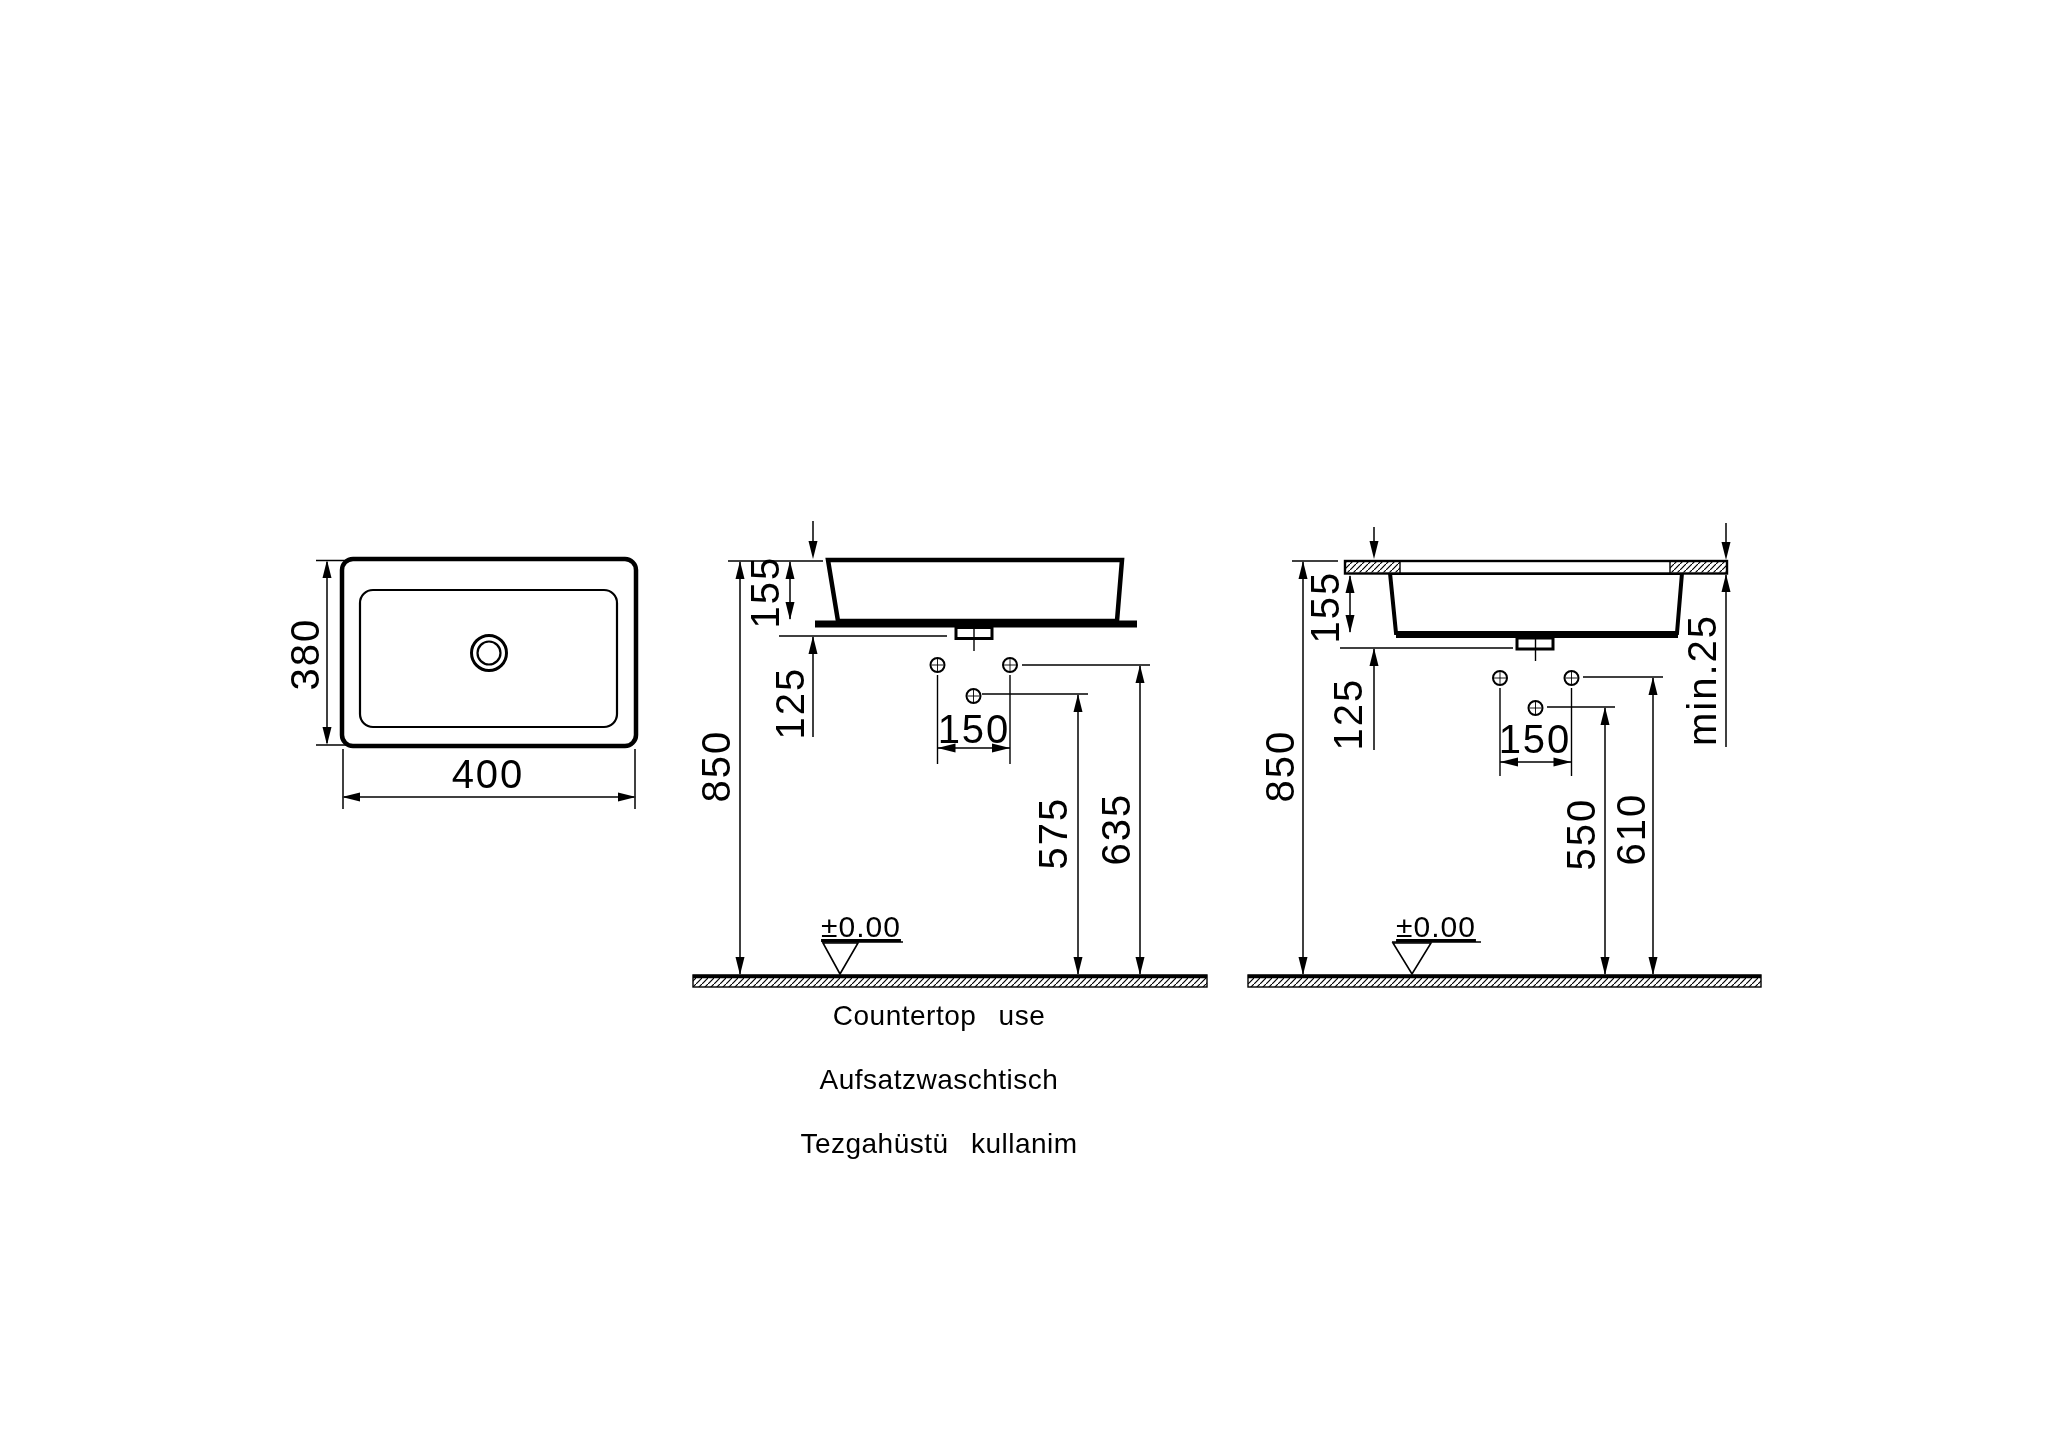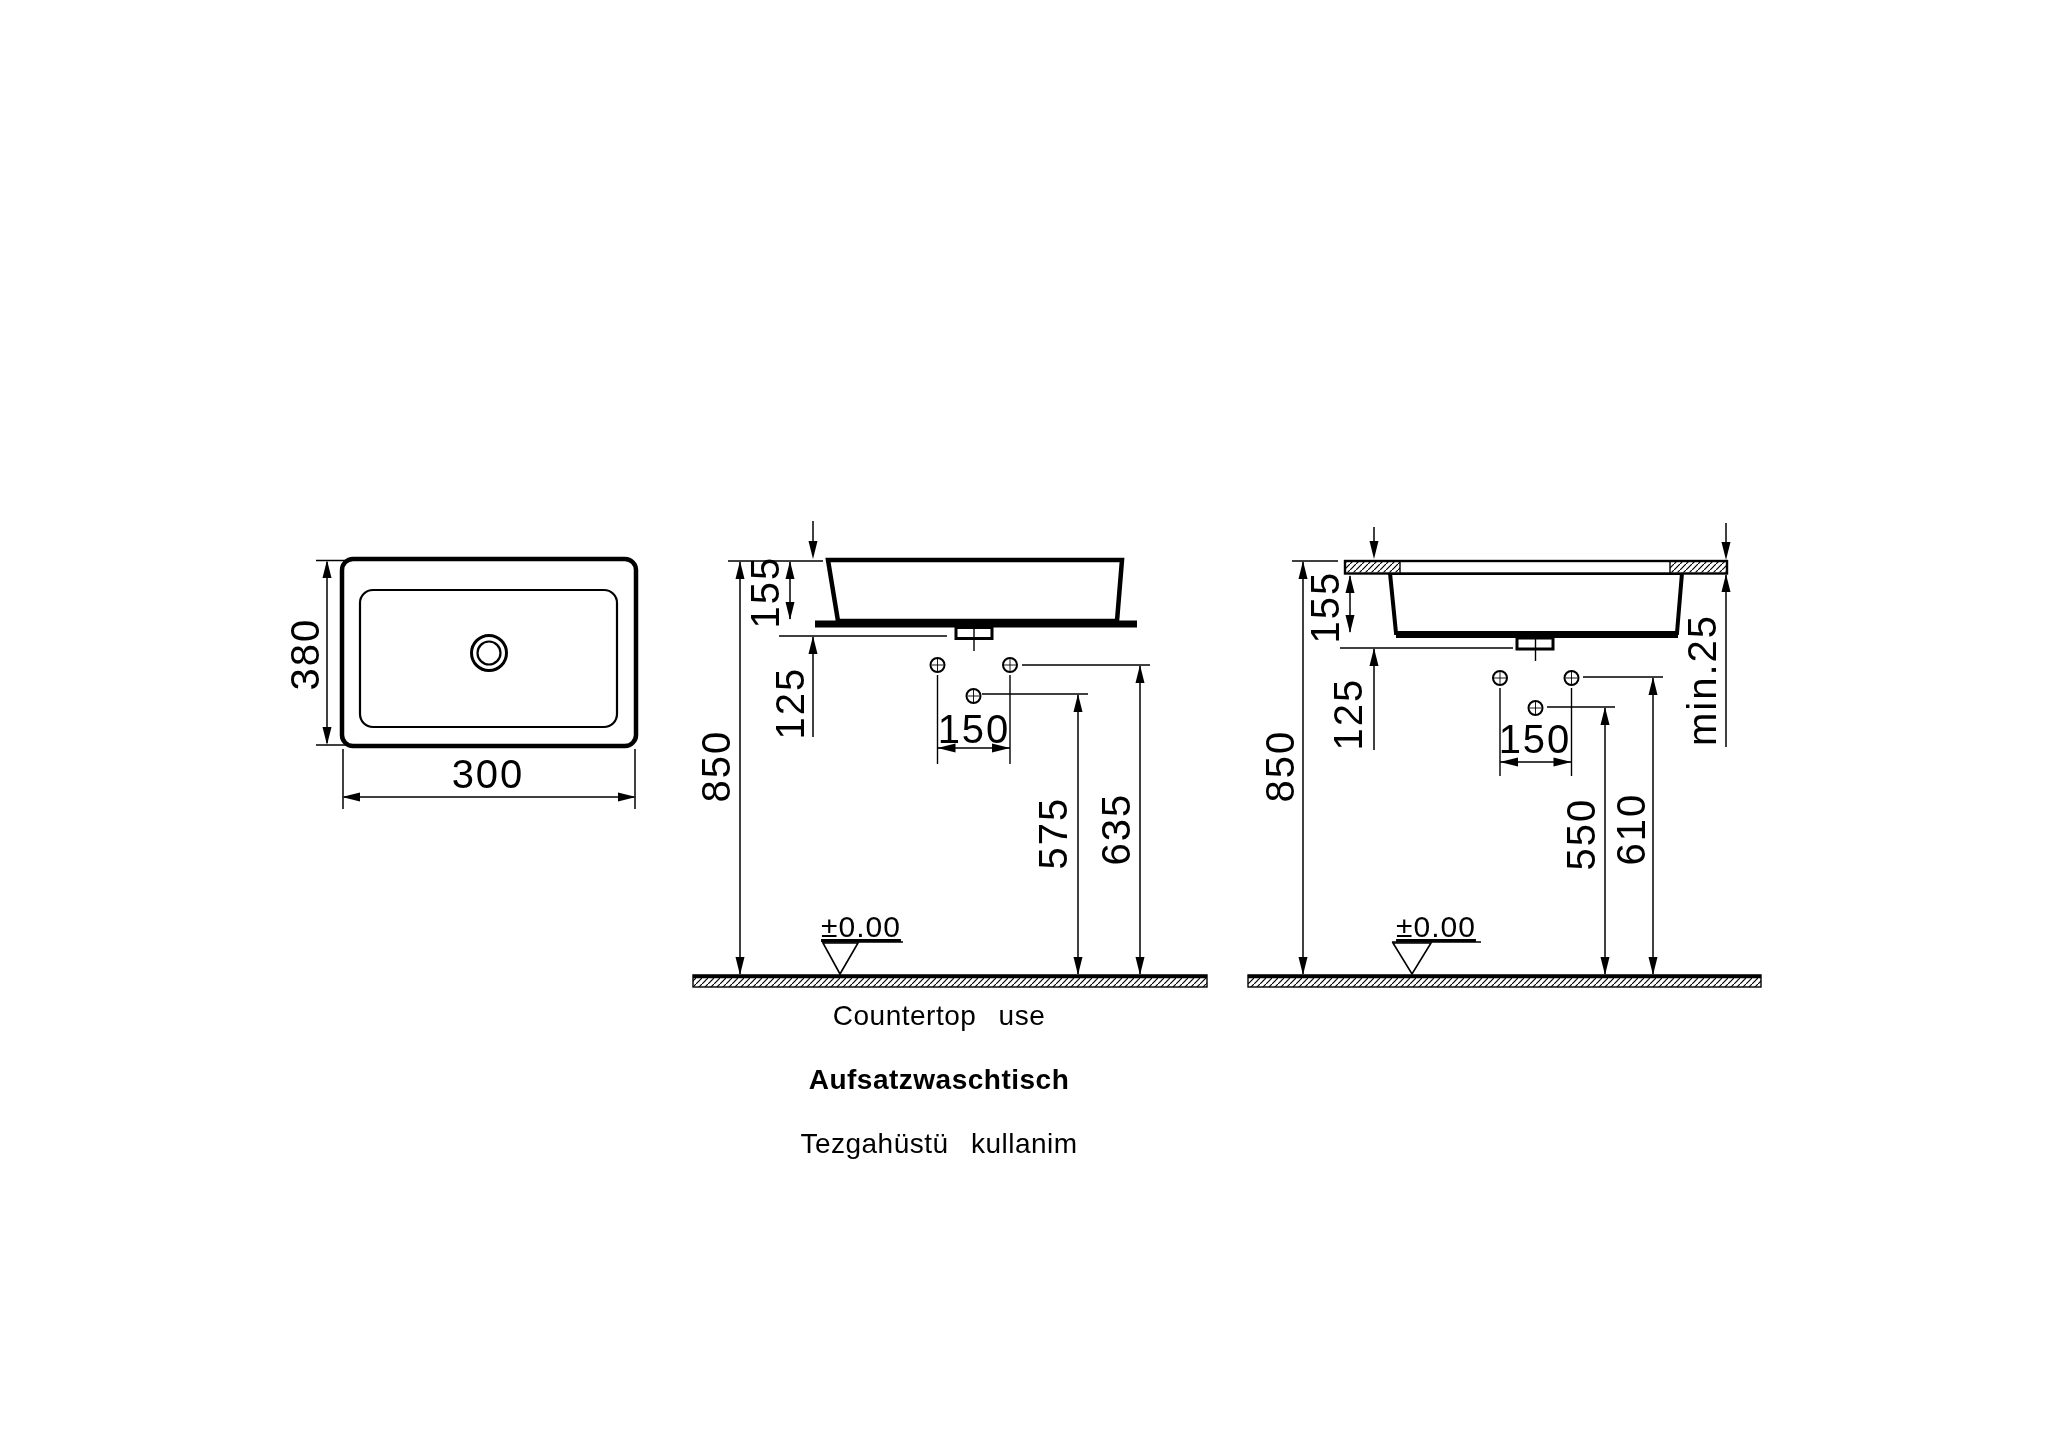--- a/index.html
+++ b/index.html
@@ -193,36 +193,36 @@
 
       <rect x="1248" y="975" width="513" height="12" fill="url(#hatch)" stroke-width="1.4"></rect>
       <line x1="1248" y1="976.5" x2="1761" y2="976.5" stroke-width="3.5"></line>
 
       <line x1="1392" y1="942" x2="1481" y2="942" stroke-width="1.6"></line>
       <polygon points="1393,943 1431,943 1412,974" fill="#fff" stroke="#000" stroke-width="1.6"></polygon>
     </g>
   </svg>
 
   <div class="lbl dim rot" style="left:305px;top:654px;">380</div>
-  <div class="lbl dim" style="left:488px;top:774px;">300</div>
+  <div class="lbl dim" style="left:488px;top:774px;">400</div>
 
   <div class="lbl dim rot" style="left:765px;top:592px;">155</div>
   <div class="lbl dim rot" style="left:790px;top:703px;">125</div>
   <div class="lbl dim rot" style="left:716px;top:766px;">850</div>
   <div class="lbl dim" style="left:974px;top:729px;">150</div>
   <div class="lbl dim rot" style="left:1053px;top:833px;">575</div>
   <div class="lbl dim rot" style="left:1116px;top:829px;">635</div>
   <div class="lbl datum" style="left:861px;top:927px;">±0.00</div>
 
   <div class="lbl dim rot" style="left:1325px;top:607px;">155</div>
   <div class="lbl dim rot" style="left:1348px;top:714px;">125</div>
   <div class="lbl dim rot" style="left:1280px;top:766px;">850</div>
   <div class="lbl dim" style="left:1535px;top:739px;">150</div>
   <div class="lbl dim rot" style="left:1581px;top:834px;">550</div>
   <div class="lbl dim rot" style="left:1631px;top:829px;">610</div>
   <div class="lbl dim rot" style="left:1702px;top:680px;">min.25</div>
   <div class="lbl datum" style="left:1436px;top:927px;">±0.00</div>
 
   <div class="lbl cap" style="left:939px;top:1016px;">Countertop  use</div>
   <div class="lbl cap" style="left:939px;top:1096px;margin-top:48px;">Tezgahüstü  kullanim</div>
-  <div class="lbl cap" style="left:939px;top:1080px;font-weight:bold;">Aufsatzwaschtisch</div>
+  <div class="lbl cap" style="left:939px;top:1080px;">Aufsatzwaschtisch</div>
 
 </div>
 
 </body></html>

